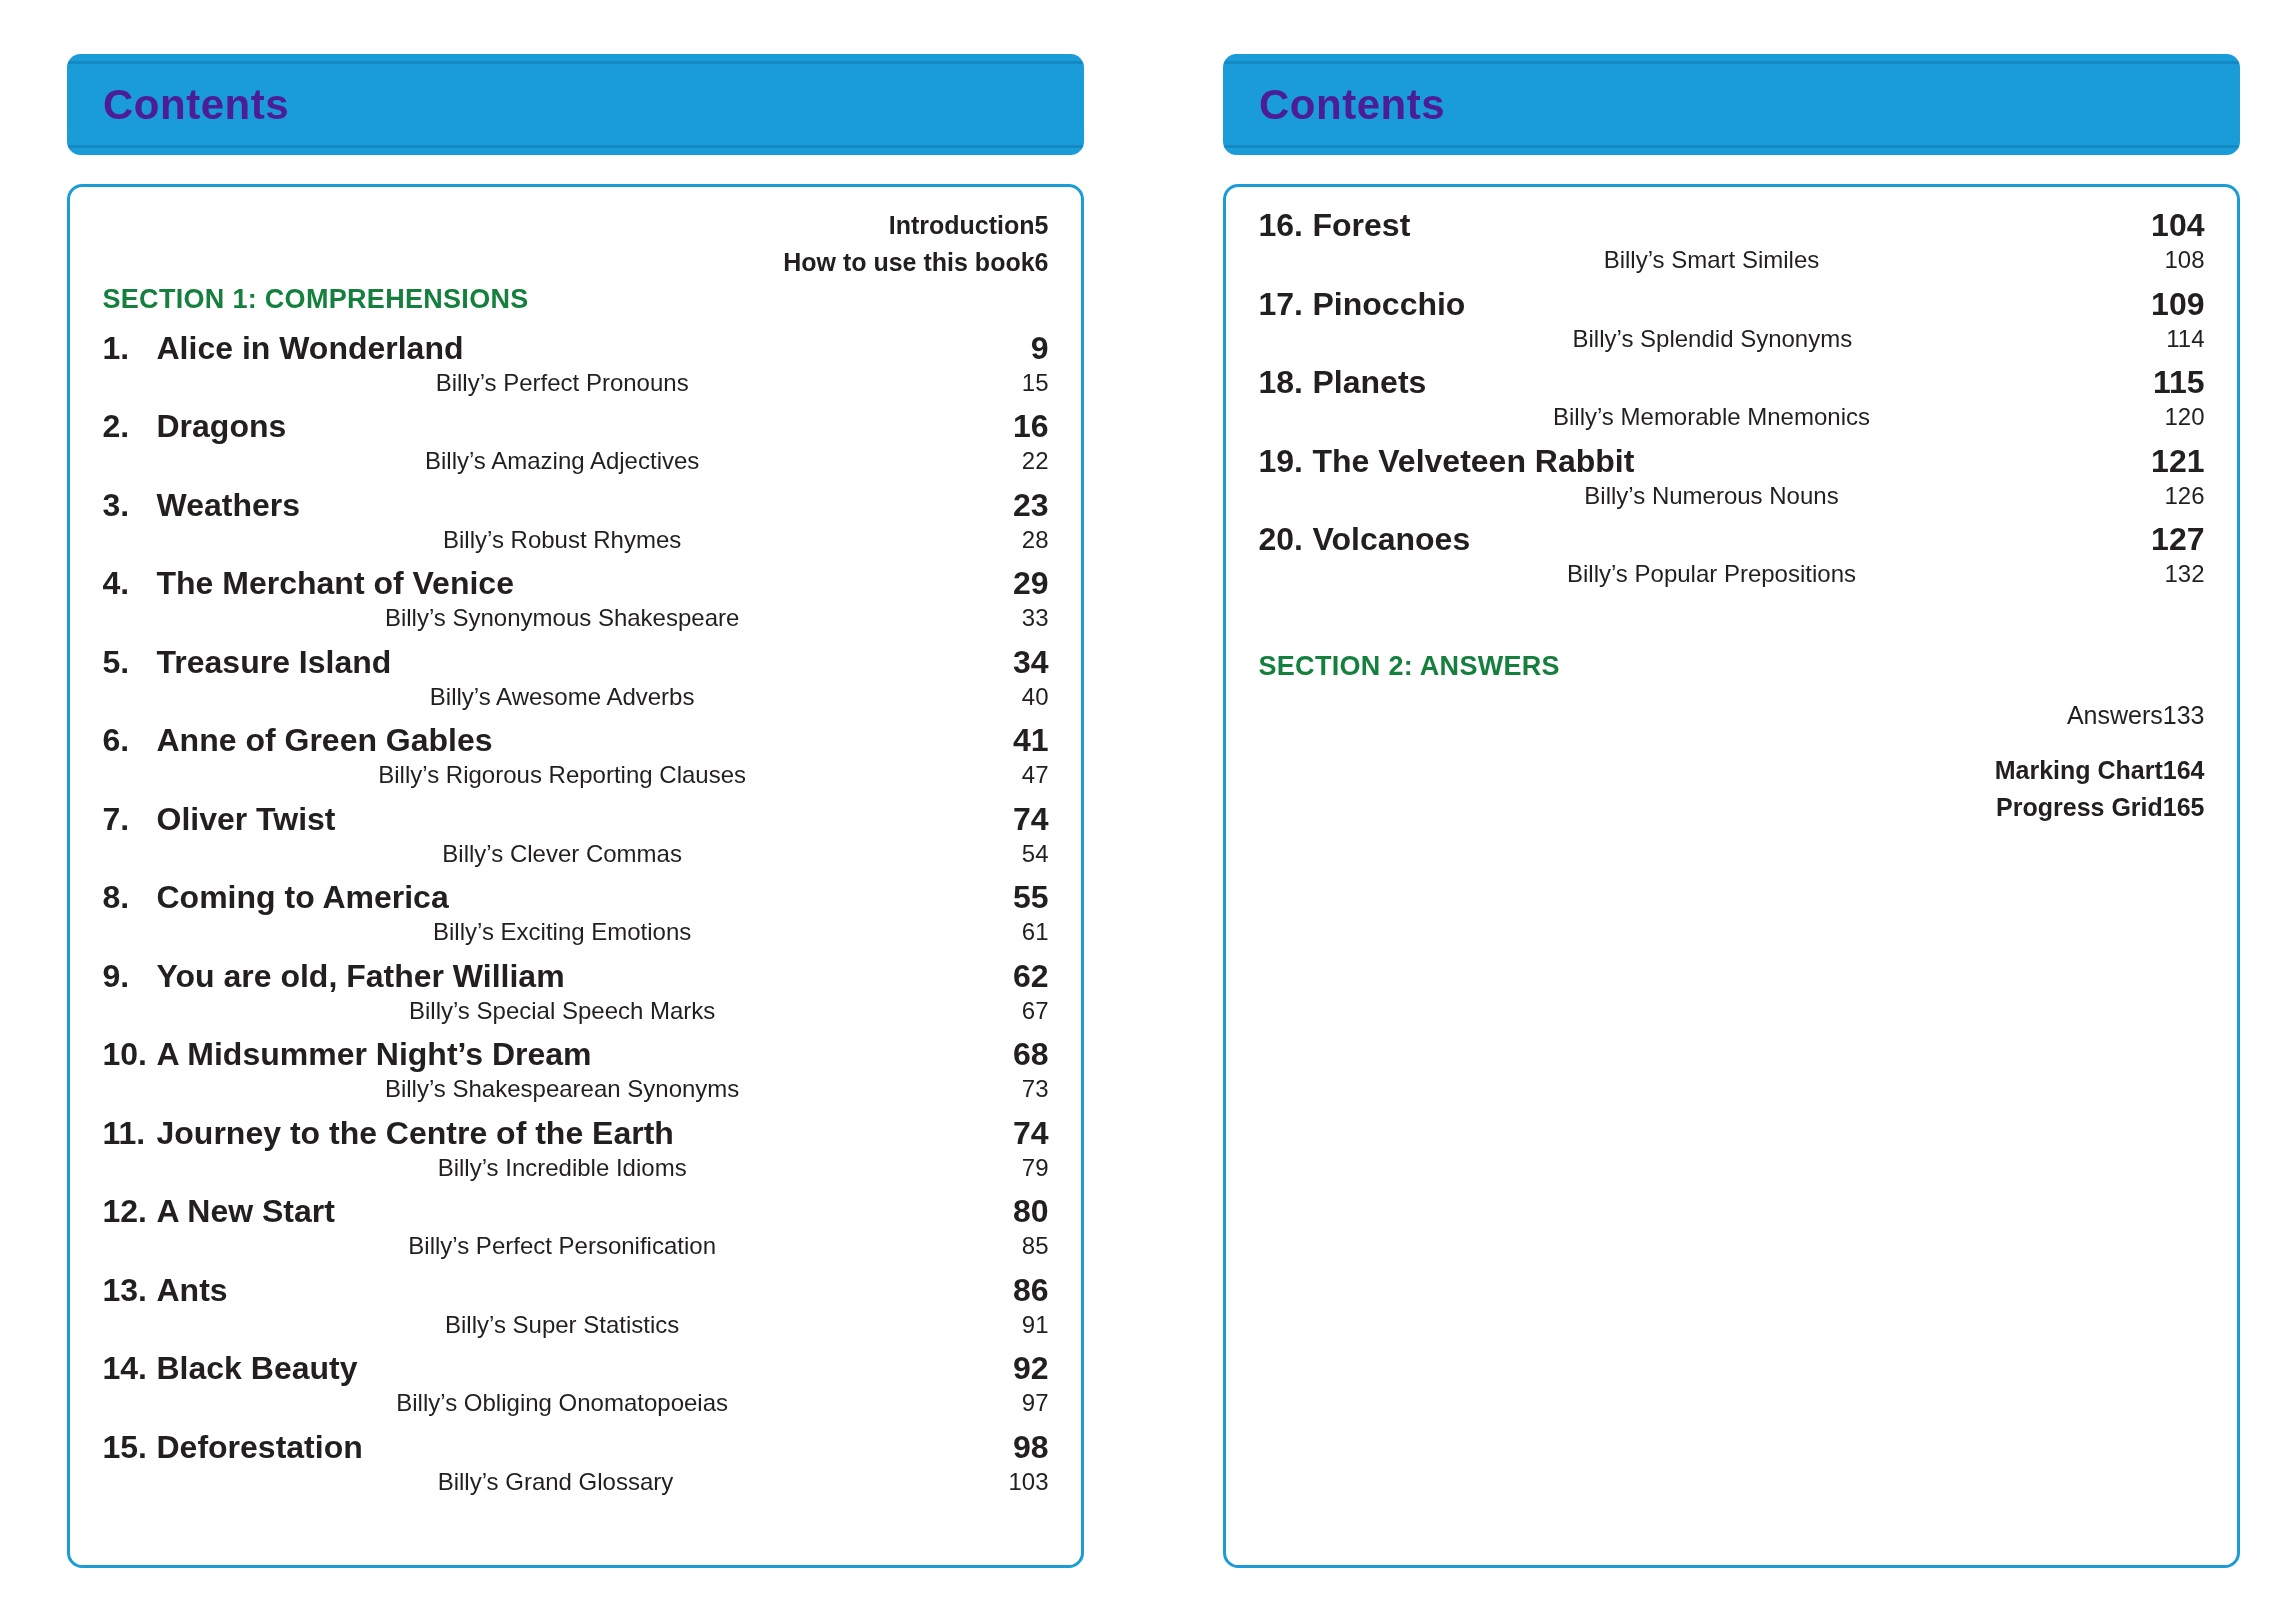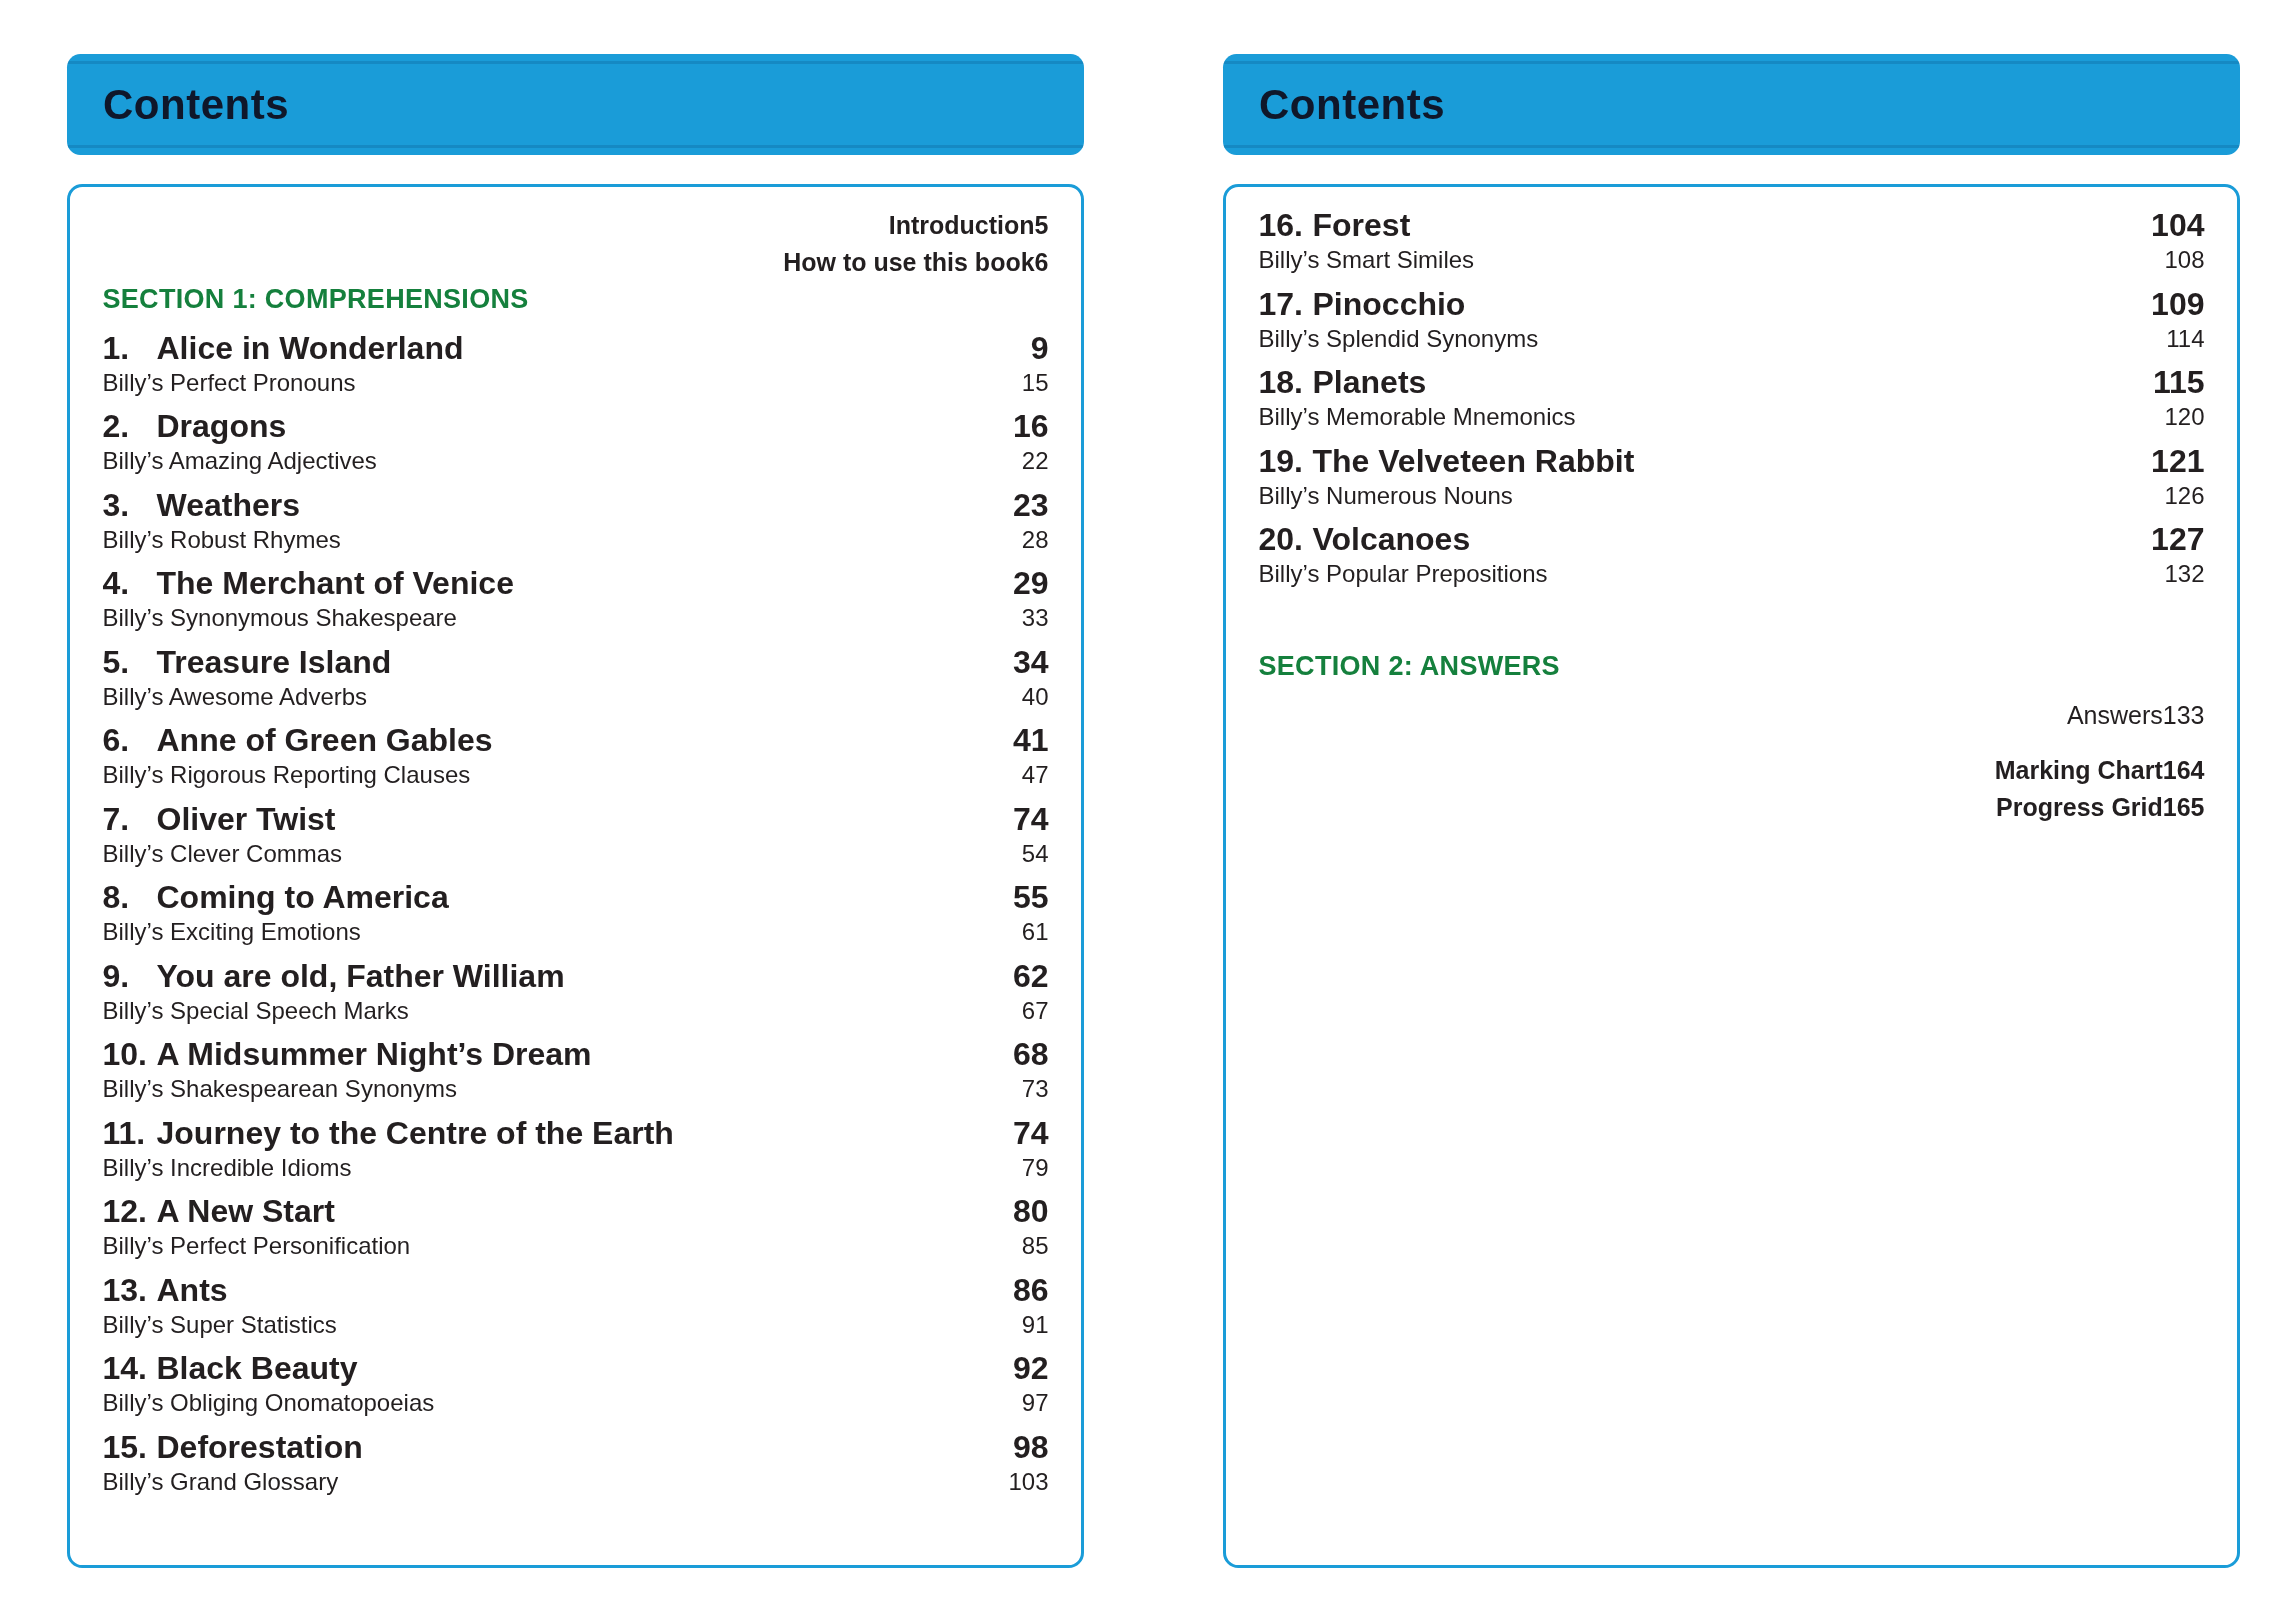--- a/index.html
+++ b/index.html
@@ -28,21 +28,21 @@
     position:relative;
     overflow:hidden;
   }
   .page-header::before, .page-header::after {
     content:""; position:absolute; left:0; right:0; height:2.9px;
     background:rgba(10,90,140,0.28);
   }
   .page-header::before { top:6.7px; }
   .page-header::after { bottom:6.7px; }
   .header-title {
-    color:#0f172a; font-size:42px; font-weight:bold; letter-spacing:0.5px;
+    color:#4c1d95; font-size:42px; font-weight:bold; letter-spacing:0.5px;
   }
 
   .toc-box {
     margin-top:29px;
     flex:1;
     border:3.8px solid #1a9cd8;
     border-radius:15.3px;
     background:#ffffff;
     padding:21px 32.5px 17px 32.5px;
     overflow:hidden;
@@ -60,21 +60,21 @@
   .entry-title {
     display:flex; align-items:baseline;
     font-size:32px; line-height:35px; font-weight:bold;
   }
   .entry-title .num { flex:0 0 54px; }
   .entry-title .t { flex:1; min-width:0; }
   .entry-sub {
     display:flex; align-items:baseline;
     font-size:24px; line-height:33px; font-weight:normal;
   }
-  .entry-sub .t { flex:1; min-width:0; }
+  .entry-sub .t { flex:1; min-width:0;text-align:center; }
 
   .toc-section {
     color:#15803d; font-weight:bold;
     font-size:27px; line-height:29px;
     letter-spacing:0.3px;
     margin:5px 0 17px 0;
   }
   .toc-section:first-child { margin-top:3.8px; }
 
   .spacer { height:46px; }

